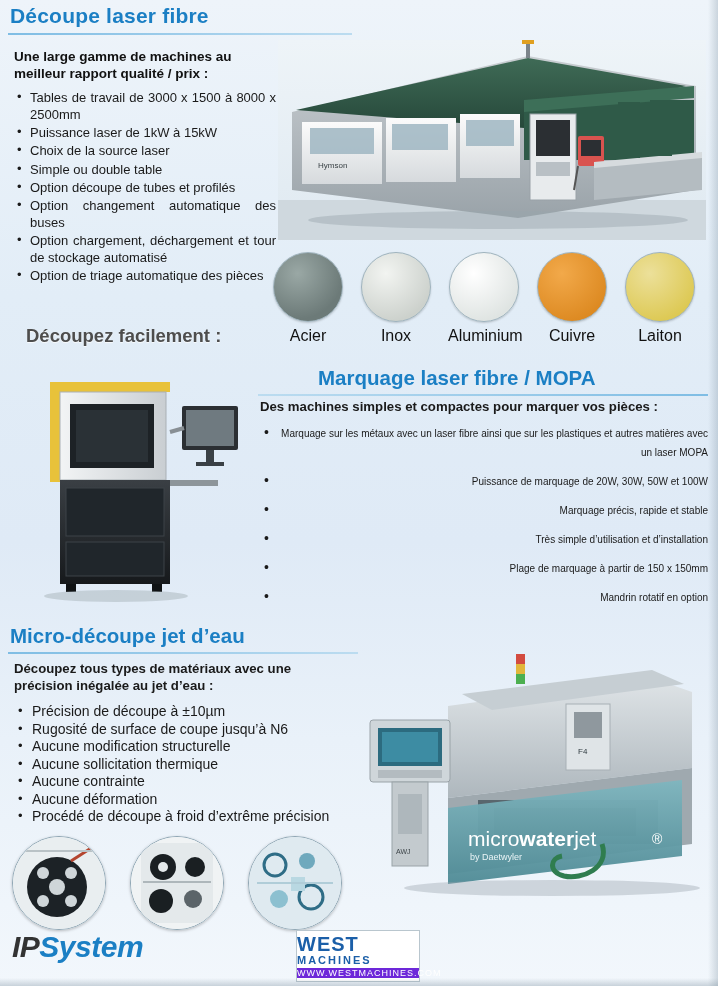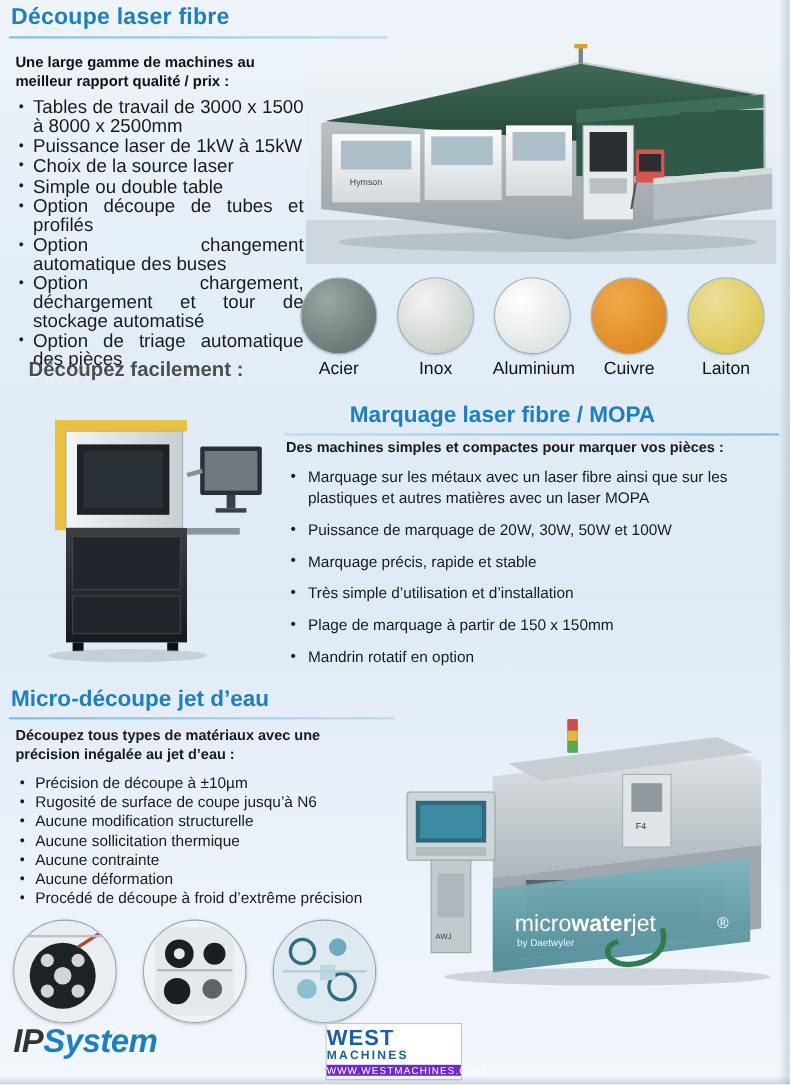--- a/index.html
+++ b/index.html
@@ -51,21 +51,21 @@
     color: #111;
   }
   .sec1-list {
     position: absolute;
     left: 14px;
     top: 90px;
     width: 262px;
     margin: 0;
     padding: 0;
     list-style: none;
-    font-size: 17px;
+    font-size: 13px;
     line-height: 16.8px;
   }
   .sec1-list li {
     position: relative;
     padding-left: 16px;
     margin-bottom: 1.5px;
     text-align: justify;
   }
   .sec1-list li::before {
     content: "•";
@@ -154,21 +154,22 @@
     line-height: 17px;
   }
   .sec2-list {
     position: absolute;
     left: 258px;
     top: 424px;
     width: 450px;
     margin: 0;
     padding: 0;
     list-style: none;
-    font-size: 14px;
+    font-size: 10px;
+    text-align: right;
   }
   .sec2-list li {
     position: relative;
     padding-left: 22px;
     margin-bottom: 10px;
     line-height: 19px;
   }
   .sec2-list li::before {
     content: "•";
     position: absolute;

